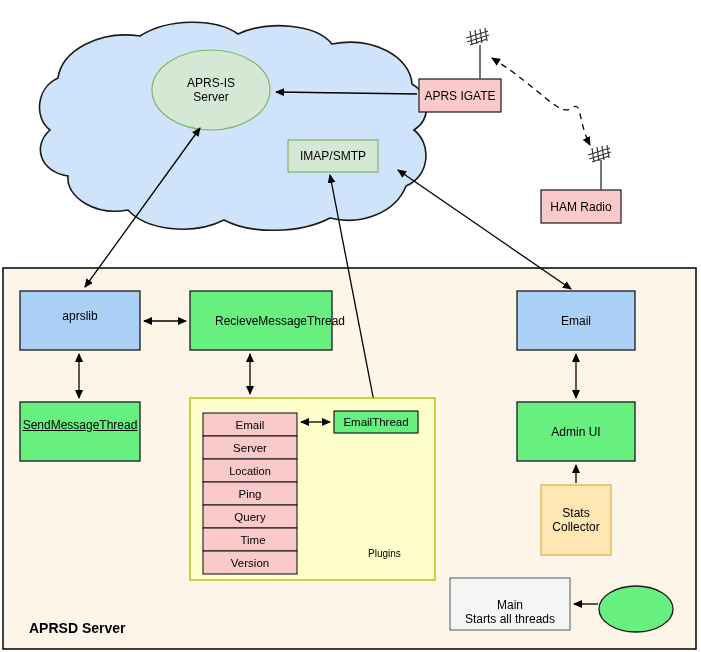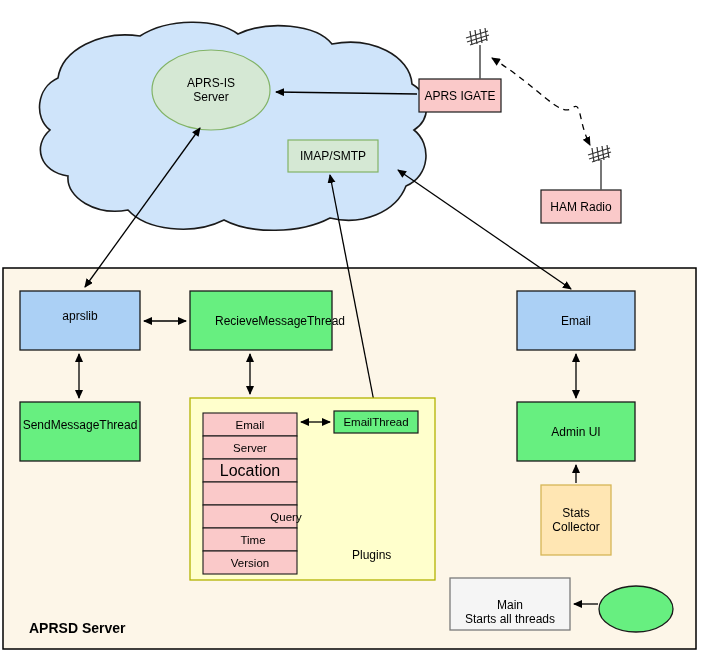--- a/index.html
+++ b/index.html
@@ -40,23 +40,24 @@
   }
   .label-strong {
     position: absolute;
     font-weight: bold;
     font-size: 14px;
     color: #000000;
     z-index: 4;
   }
   .plug-label {
     position: absolute;
-    font-size: 12px;
+    font-size: 10px;
     color: #000000;
     z-index: 4;
+    margin-left: 16px;
   }
 </style>
 </head>
 <body>
 
 <div id="canvas">
 
   <svg id="vector-layer" viewBox="0 0 701 652" xmlns="http://www.w3.org/2000/svg">
     <defs>
       <marker id="arrow" markerWidth="10" markerHeight="10" refX="8" refY="4" orient="auto" markerUnits="userSpaceOnUse">
@@ -158,39 +159,40 @@
   <div class="node" style="left:288px; top:140px; width:90px; height:32px;">IMAP/SMTP</div>
 
   <div class="node" style="left:419px; top:79px; width:82px; height:33px;">APRS IGATE</div>
 
   <div class="node" style="left:541px; top:190px; width:80px; height:33px;">HAM Radio</div>
 
   <div class="node" style="left:20px; top:291px; width:120px; height:49px;">aprslib</div>
 
   <div class="node" style="left:190px; top:291px; width:116px; height:59px;margin-left:32px;">RecieveMessageThread</div>
 
-  <div class="node" style="left:20px; top:402px; width:120px; height:45px;">SendMessageThread</div>
+  <div class="node" style="left:20px; top:402px; width:120px; height:45px;text-decoration:underline;">SendMessageThread</div>
 
   <div class="node" style="left:517px; top:291px; width:118px; height:59px;">Email</div>
 
   <div class="node" style="left:517px; top:402px; width:118px; height:59px;">Admin UI</div>
 
   <div class="node" style="left:541px; top:485px; width:70px; height:70px;">Stats
 Collector</div>
 
   <div class="node" style="left:450px; top:578px; width:120px; height:68px;">Main
 Starts all threads</div>
 
 
   <div class="node" style="left:334px; top:411px; width:84px; height:22px; font-size:11.5px;">EmailThread</div>
 
   <div class="node" style="left:203px; top:413px; width:94px; height:23px; font-size:11.5px;">Email</div>
   <div class="node" style="left:203px; top:436px; width:94px; height:23px; font-size:11.5px;">Server</div>
-  <div class="node" style="left:203px; top:459px; width:94px; height:23px; font-size:16px;">Location</div>
-  <div class="node" style="left:203px; top:505px; width:94px; height:23px; font-size:11.5px;margin-left:36px;">Query</div>
+  <div class="node" style="left:203px; top:459px; width:94px; height:23px; font-size:11px;">Location</div>
+  <div class="node" style="left:203px; top:482px; width:94px; height:23px; font-size:11.5px;">Ping</div>
+  <div class="node" style="left:203px; top:505px; width:94px; height:23px; font-size:11.5px;">Query</div>
   <div class="node" style="left:203px; top:528px; width:100px; height:23px; font-size:11.5px;text-align:right;">Time</div>
   <div class="node" style="left:203px; top:551px; width:94px; height:23px; font-size:11.5px;">Version</div>
 
   <div class="plug-label" style="left:352px; top:548px;">Plugins</div>
 
   <div class="label-strong" style="left:29px; top:620px;">APRSD Server</div>
 
 </div>
 
 </body></html>

